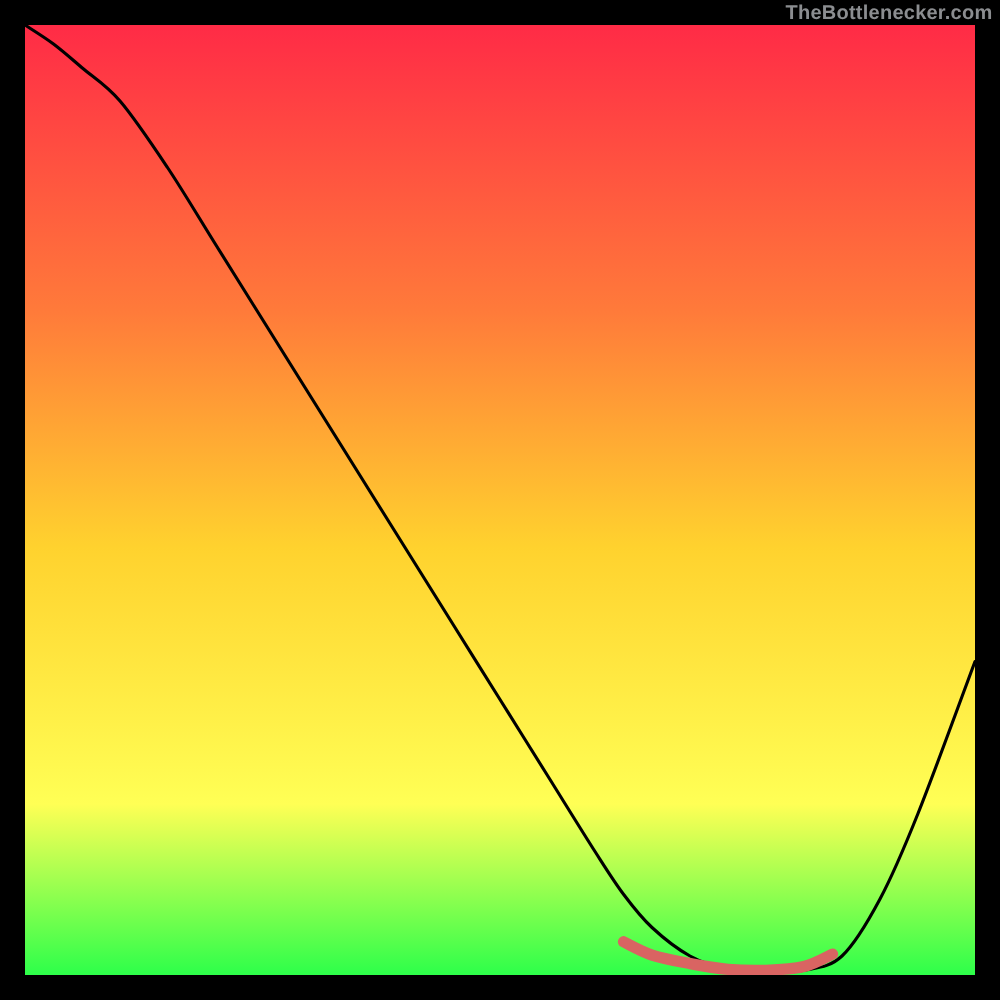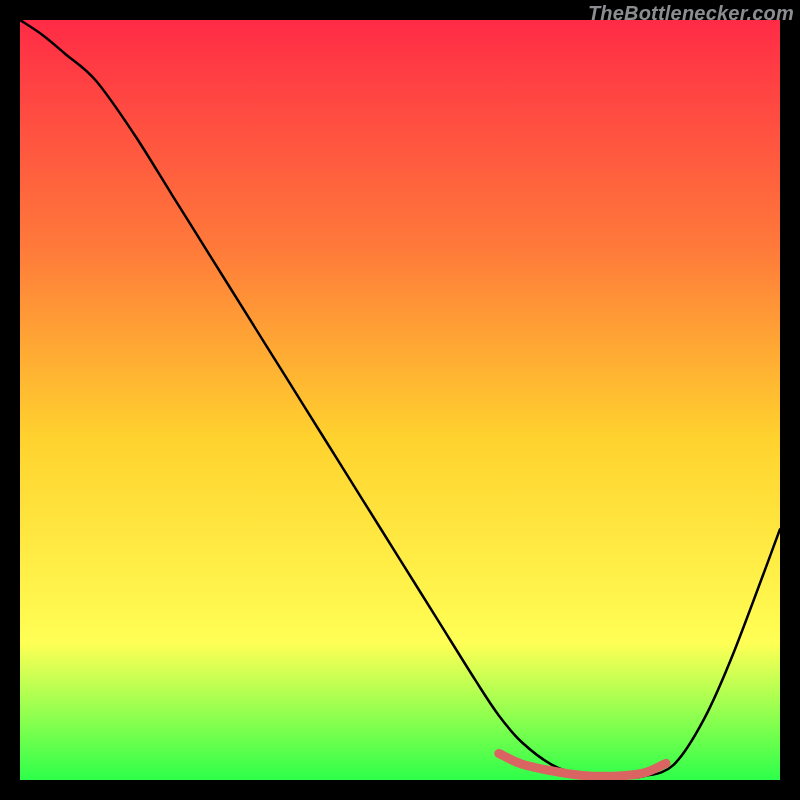--- a/index.html
+++ b/index.html
@@ -24,24 +24,23 @@
     left: 20px;
     top: 20px;
     width: 760px;
     height: 760px;
   }
   .attribution {
     position: absolute;
     top: 2px;
     right: 6px;
     color: #8b8d90;
-    font-size: 20px;
+    font-size: 16px;
     font-weight: 600;
     letter-spacing: 0.2px;
-    font-style: italic;
   }
   svg { display: block; }
 </style>
 </head>
 <body>
 
 <div class="frame"></div>
 
 <svg class="plot-area" width="760" height="760" viewBox="0 0 760 760">
   <defs>

